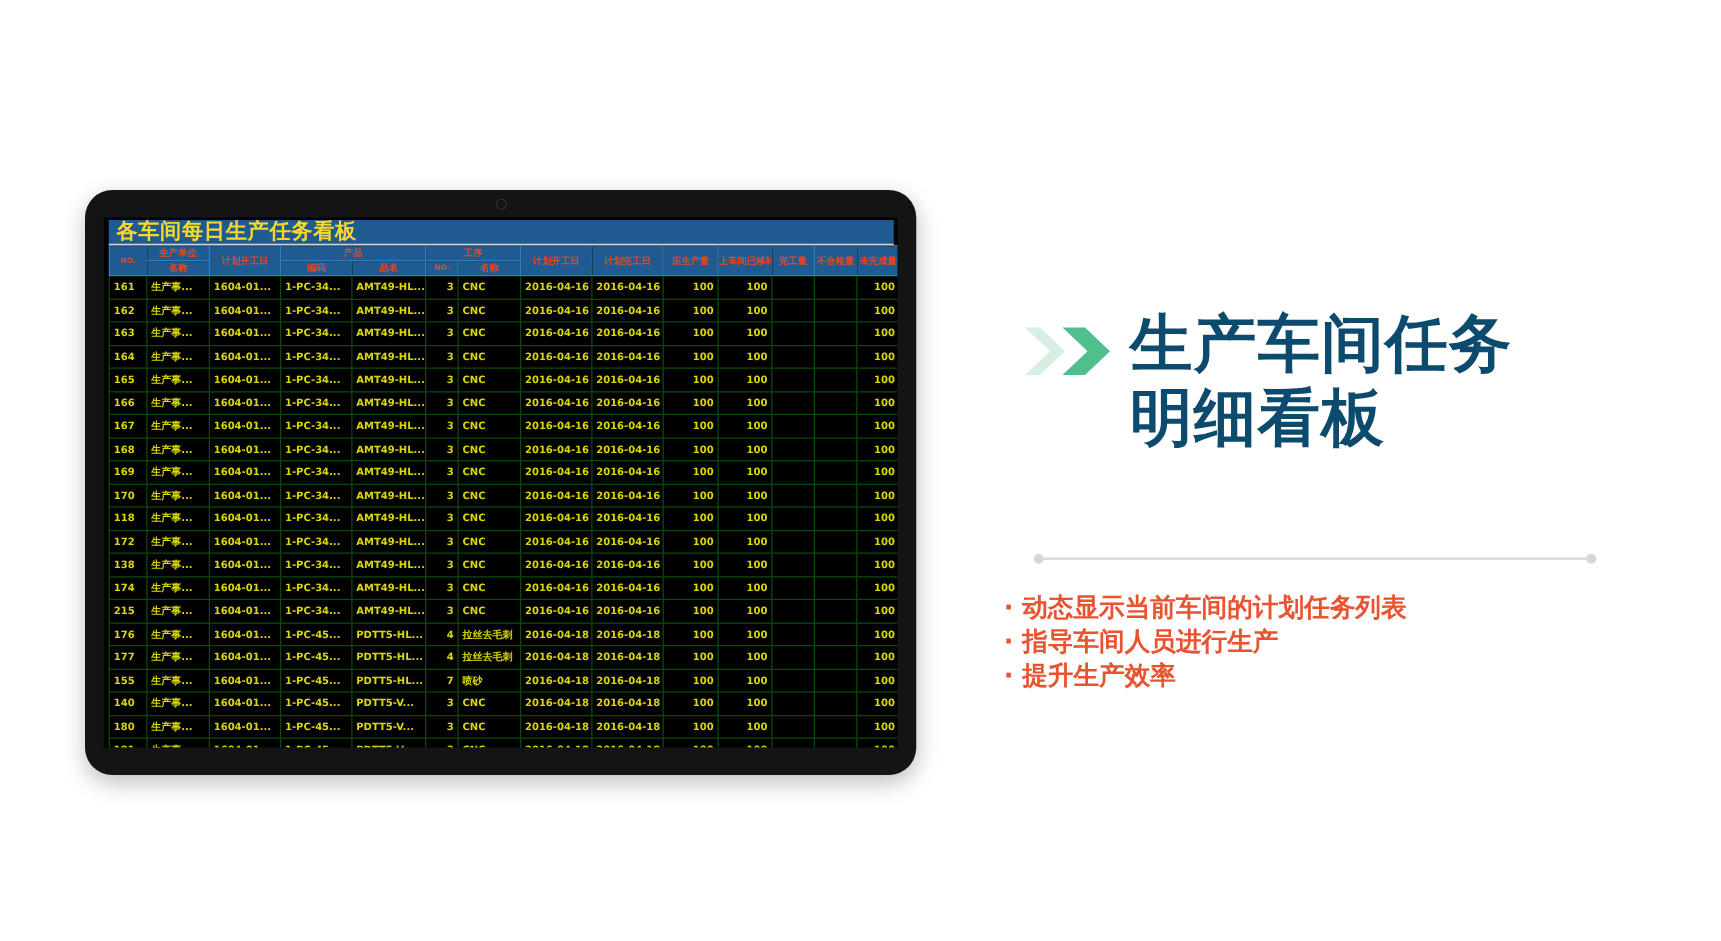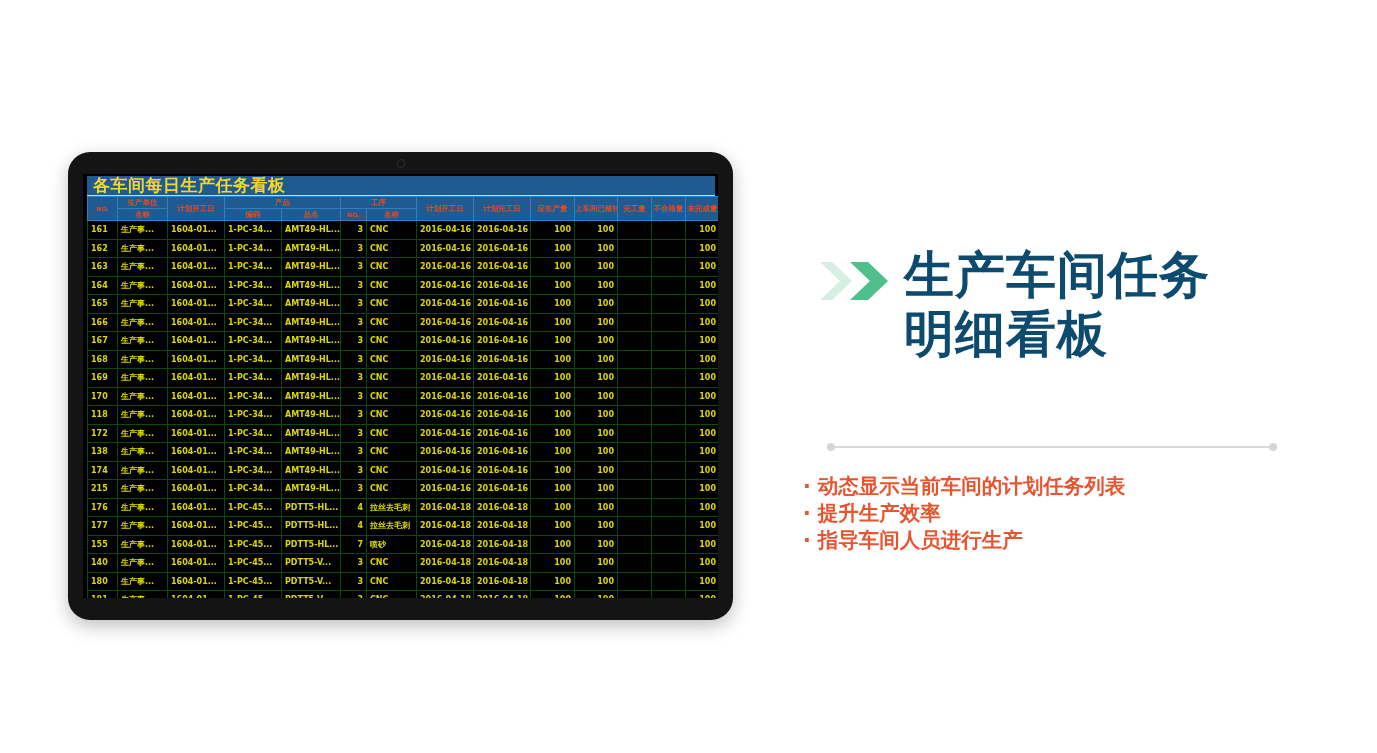--- a/index.html
+++ b/index.html
@@ -489,15 +489,15 @@
 </div>
 
 <div id="divider">
   <span class="dot"></span>
   <span class="line"></span>
   <span class="dot"></span>
 </div>
 
 <div id="bullets">
     <div class="bullet"><span class="mark">·</span><span>动态显示当前车间的计划任务列表</span></div>
+    <div class="bullet"><span class="mark">·</span><span>指导车间人员进行生产</span></div>
     <div class="bullet"><span class="mark">·</span><span>提升生产效率</span></div>
-    <div class="bullet"><span class="mark">·</span><span>指导车间人员进行生产</span></div>
   </div>
 
 </body></html>

